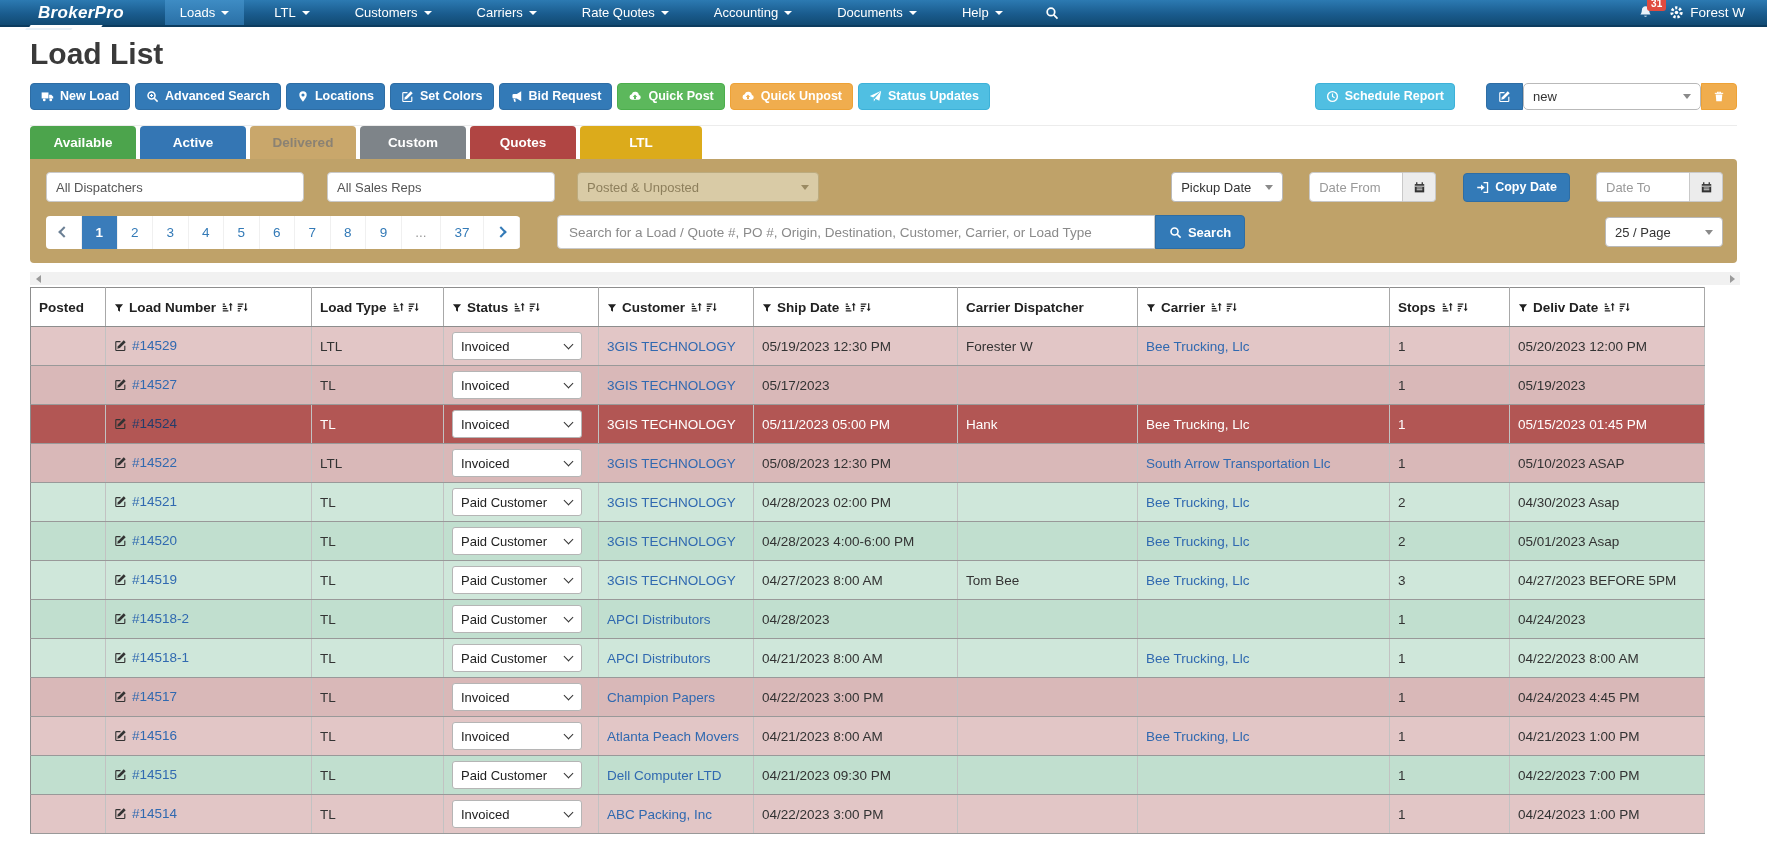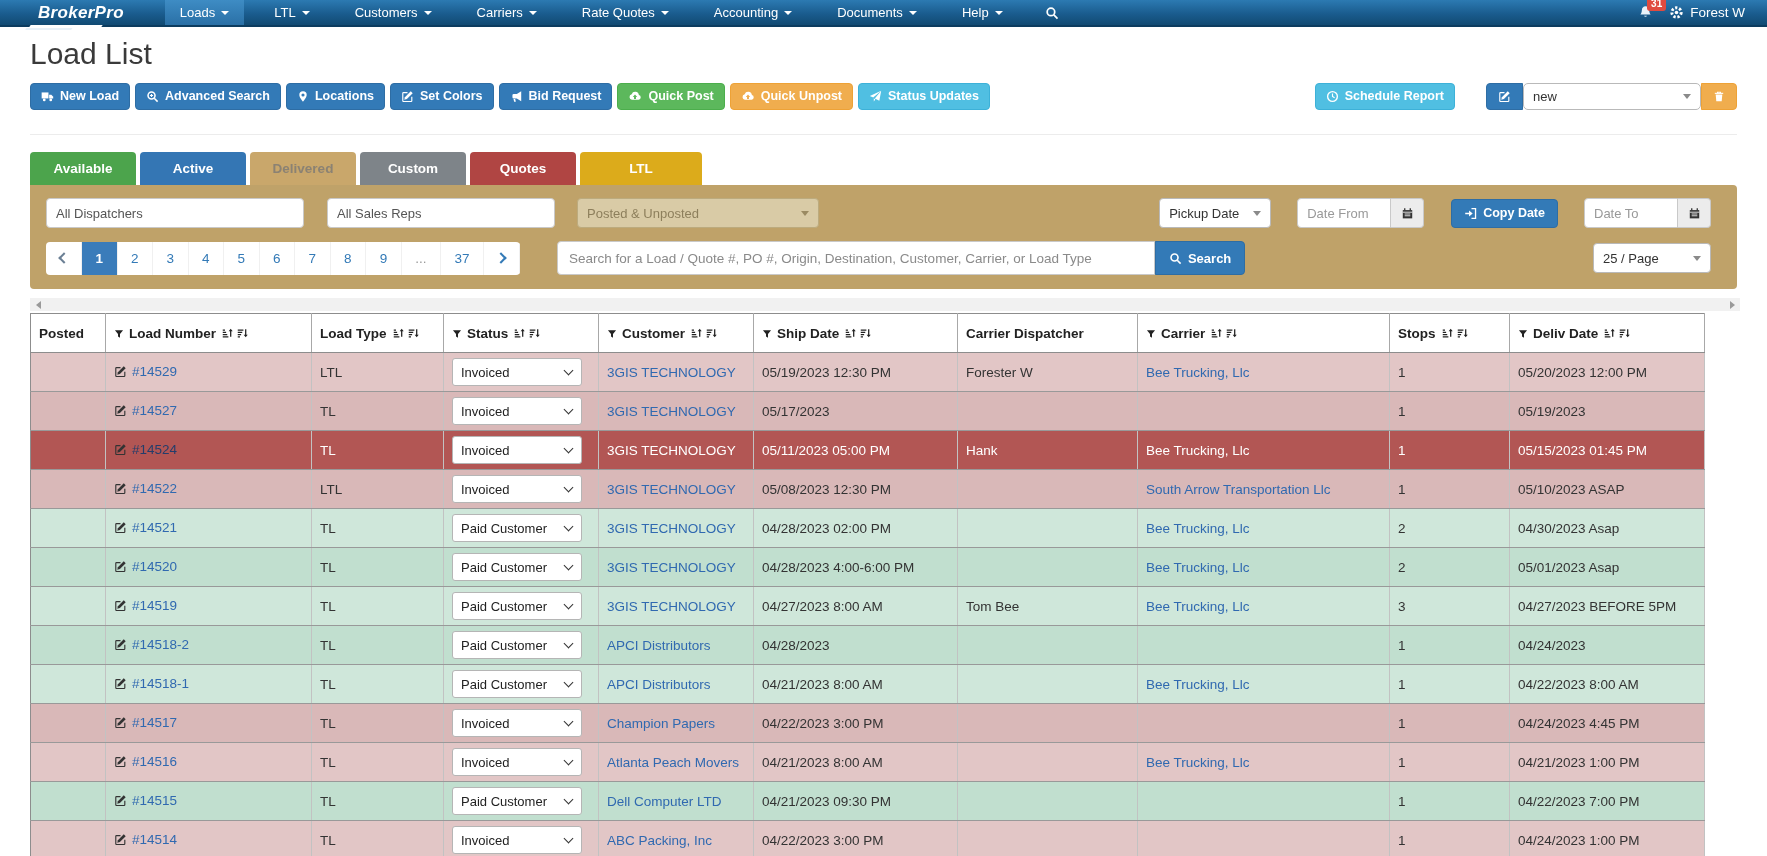--- a/index.html
+++ b/index.html
@@ -19,21 +19,21 @@
   .nav-item.active { background: linear-gradient(#3e8cc4, #2a70a6); }
   .caret { width: 0; height: 0; border-left: 4px solid transparent; border-right: 4px solid transparent; border-top: 4px solid #fff; display: inline-block; }
   .nav-search { display: flex; align-items: center; padding: 0 12px; color: #fff; cursor: pointer; }
   .nav-right { margin-left: auto; display: flex; align-items: center; gap: 16px; padding-right: 22px; color: #fff; }
   .bell-wrap { position: relative; cursor: pointer; color: #e9f2fa; }
   .badge { position: absolute; top: -7px; right: -13px; background: #e04b40; color: #fff; font-size: 10px; font-weight: bold; padding: 1px 4px; border-radius: 3px; line-height: 12px; }
   .user { display: flex; align-items: center; gap: 6px; font-size: 13.5px; cursor: pointer; }
 
   
   .content { padding: 0 30px; }
-  h1 { font-size: 30px; font-weight: 400; color: #3a3a3a; margin: 10px 0 12px 0; }
+  h1 { font-size: 30px; font-weight: 700; color: #3a3a3a; margin: 10px 0 12px 0; }
 
   
   .toolbar { display: flex; align-items: center; }
   .btn { display: inline-flex; align-items: center; gap: 6px; border-radius: 4px; border: 1px solid transparent;
     color: #fff; font-size: 12.5px; font-weight: bold; padding: 5px 10px; margin-right: 5px; cursor: pointer; white-space: nowrap; line-height: 15px; }
   .btn-primary { background: #337ab7; border-color: #2e6da4; }
   .btn-success { background: #5cb85c; border-color: #4cae4c; }
   .btn-warning { background: #f0ad4e; border-color: #eea236; }
   .btn-info    { background: #50bfe2; border-color: #3db1d8; }
   .toolbar-right { margin-left: auto; display: flex; align-items: center; }
@@ -42,32 +42,32 @@
   .report-group .fake-select { border-radius: 5px; width: 178px; height: 27px; }
   .report-group .btn.trash { border-radius: 0 4px 4px 0; padding: 5px 11px; }
 
   
   .fake-select { background: #fff; border: 1px solid #b9b9b9; border-radius: 4px; display: inline-flex;
     align-items: center; justify-content: space-between; padding: 0 9px; font-size: 13px; color: #333; cursor: pointer; }
   .fs-caret { width: 0; height: 0; border-left: 4.5px solid transparent; border-right: 4.5px solid transparent; border-top: 5px solid #8a8a8a; margin-left: 8px; }
   .chev { display: inline-block; width: 7px; height: 7px; border-right: 1.6px solid #333; border-bottom: 1.6px solid #333; transform: rotate(45deg); margin: -3px 1px 0 8px; }
 
   
-  .tabs { display: flex; margin-top: 24px; border-top: 1px solid #ececec; padding-top: 17px; }
+  .tabs { display: flex; margin-top: 15px; border-top: 1px solid #ececec; }
   .tab { min-width: 106px; text-align: center; padding: 9px 22px; font-size: 13.5px; font-weight: bold; color: #fff;
     border-radius: 4px 4px 0 0; margin-right: 4px; cursor: pointer; }
   .tab-available { background: #4ca44c; }
   .tab-active-loads { background: #3476b4; }
   .tab-delivered { background: #c9a76b; color: #8b8273; }
   .tab-custom { background: #7e8489; }
   .tab-quotes { background: #b04543; }
   .tab-ltl { background: #dcab1b; min-width: 122px; }
 
   
-  .panel { background: #bfa269; border-radius: 0 4px 4px 4px; padding: 13px 26px 14px 16px; }
+  .panel { background: #bfa269; border-radius: 0 4px 4px 4px; padding: 13px 14px 14px 16px; }
   .panel-row { display: flex; align-items: center; }
   .panel-row + .panel-row { margin-top: 13px; }
   .txt-input { height: 30px; border: 1px solid #c9c9c9; border-radius: 4px; padding: 0 9px; font-size: 13px; color: #444;
     font-family: "Liberation Sans", sans-serif; }
   .txt-input::placeholder { color: #555; opacity: 1; }
   .in-dispatchers { width: 258px; }
   .in-salesreps { width: 228px; margin-left: 23px; }
   .sel-posted { width: 242px; height: 30px; margin-left: 22px; background: #d9cba6; border-color: #bcab7e; color: #8d7f5c; }
   .sel-posted .fs-caret { border-top-color: #9a8a62; }
   .right-cluster { margin-left: auto; display: flex; align-items: center; }

